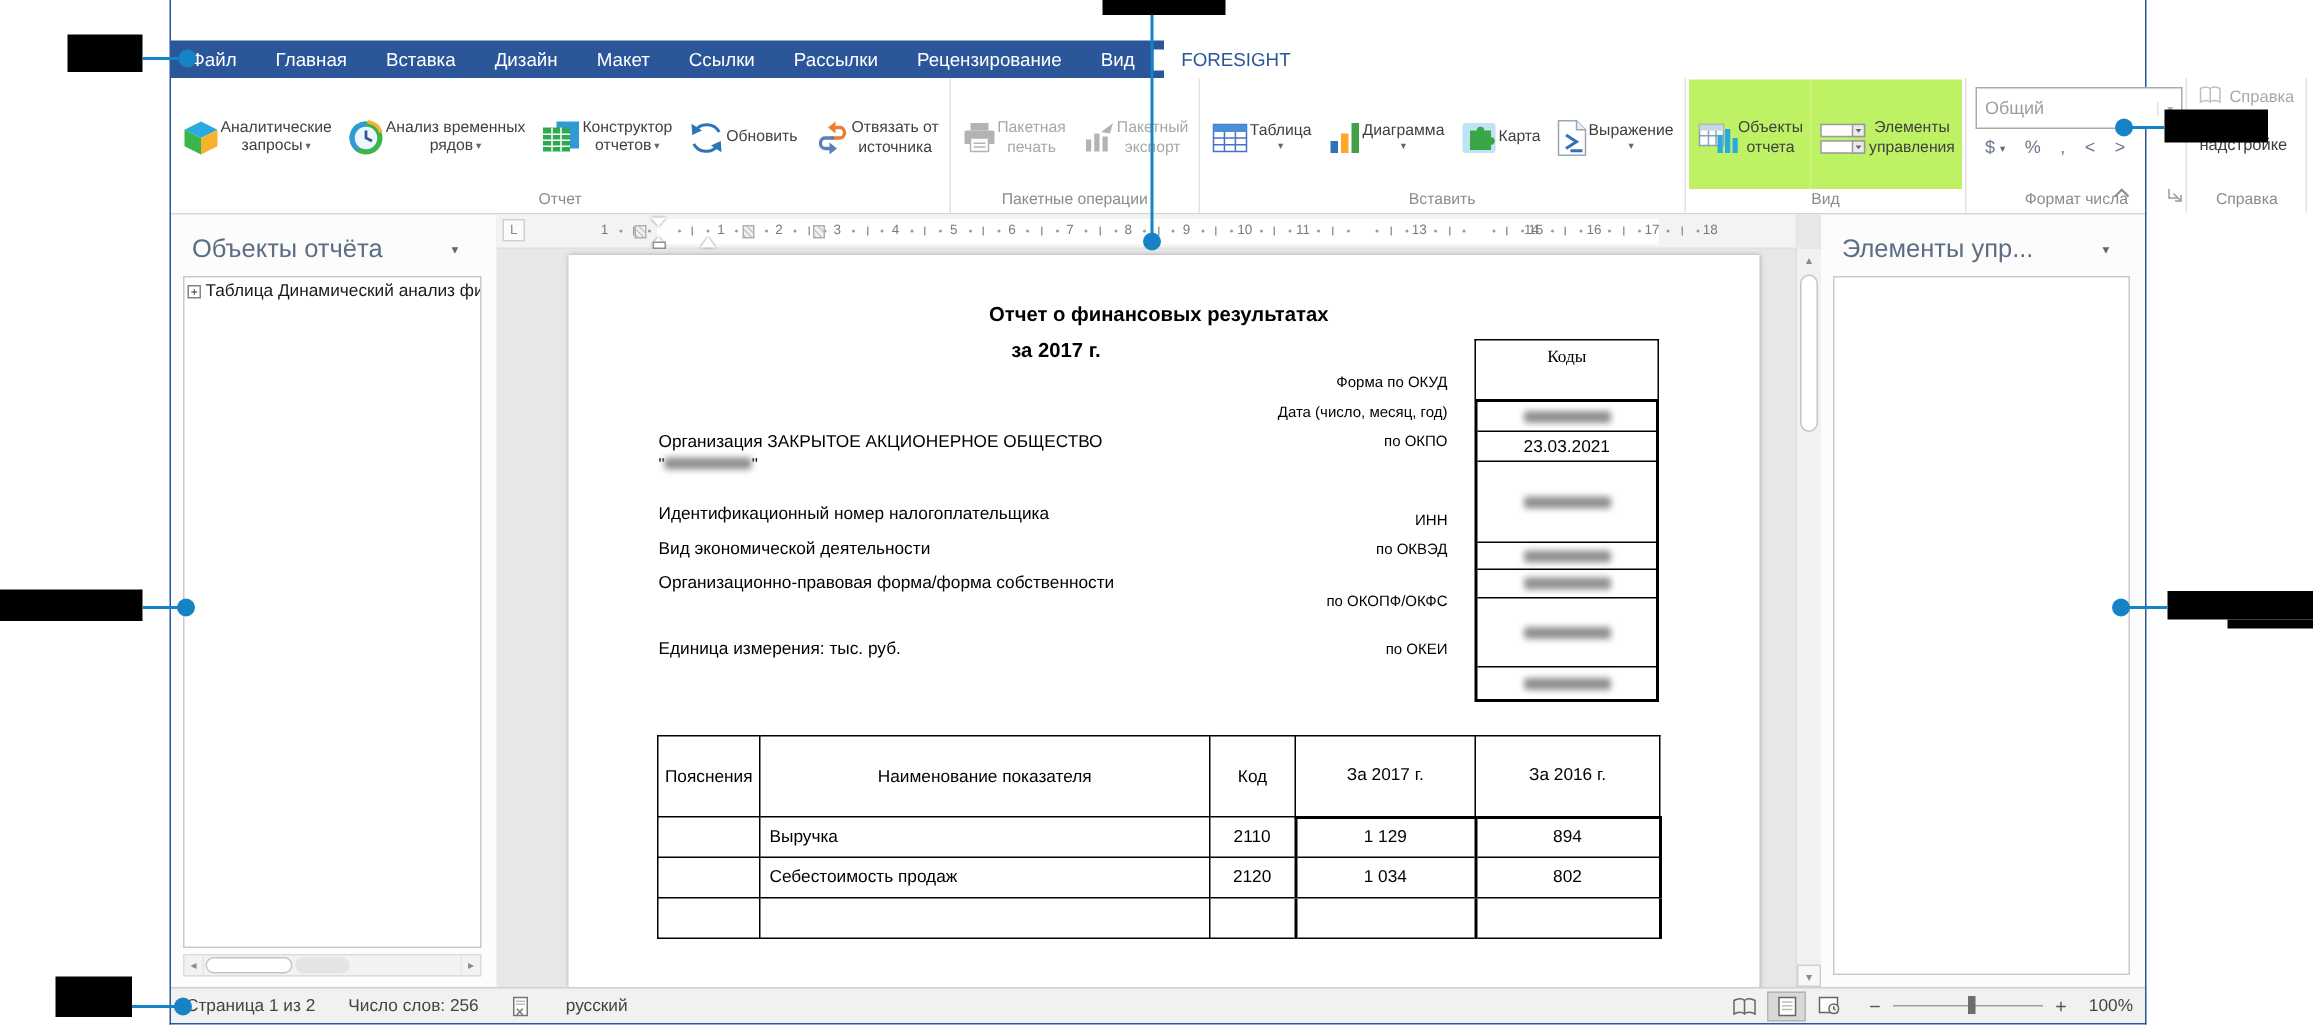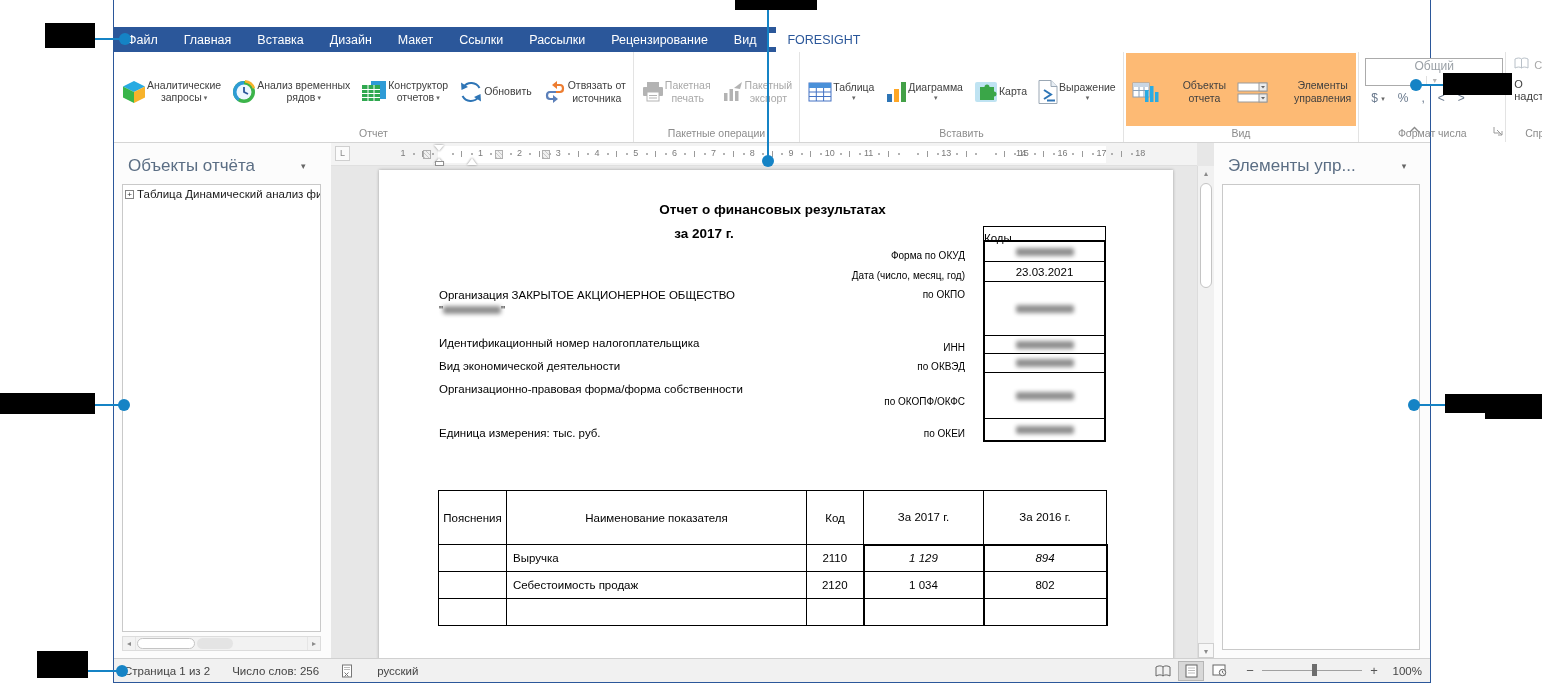--- a/index.html
+++ b/index.html
@@ -16,28 +16,28 @@
   .tab { position:relative; z-index:2; color:#fff; font-size:12.5px; padding:0 13px; display:flex; align-items:center; cursor:default; white-space:nowrap; }
   .tab.active { background:#fff; color:#2b579a; padding:0 18px; }
 
   
   .ribbon { height:91px; background:#fff; border-bottom:1px solid #d5d5d5; display:flex; position:relative; }
   .rgroup { position:relative; border-right:1px solid #e3e3e3; display:flex; flex-direction:column; padding:1px 2px 0; }
   .rbuttons { flex:1; display:flex; align-items:stretch; }
   .glabel { height:16px; text-align:center; font-size:10.5px; color:#8c8c8c; line-height:14px; white-space:nowrap; padding:0 8px; }
   .bigbtn { display:flex; align-items:center; justify-content:flex-start; padding:4px 5px 0; font-size:10.5px; color:#404040; text-align:center; line-height:12.5px; cursor:default; }
   .bigbtn .icn { height:36px; display:flex; align-items:center; justify-content:center; }
-  .bigbtn.pressed { background:#fdba74;gap:24px; }
+  .bigbtn.pressed { background:#bef264; }
   .bigbtn.disabled { color:#a8a8a8; }
   .blabel div { white-space:nowrap; }
   .crt { font-size:7px; color:#666; vertical-align:1px; }
   .caret-only { color:#666; font-size:7px; line-height:9px; }
 
   
-  .nf-combo { width:138px; height:28px; border:1px solid #ababab; background:#fff; display:flex; align-items:center; margin:5px 4px 3px;flex-direction:column; }
+  .nf-combo { width:138px; height:28px; border:1px solid #ababab; background:#fff; display:flex; align-items:center; margin:5px 4px 3px; }
   .nf-combo .val { flex:1; padding:0 5px; font-size:12px; color:#9aa0a6; }
   .nf-combo .dd { width:16px; text-align:center; color:#b5b5b5; font-size:8px; border-left:1px solid #e0e0e0; }
   .nf-row { display:flex; gap:13px; padding:2px 10px; color:#68788c; font-size:12px; }
   .nf-row span { cursor:default; }
   .dlglaunch { position:absolute; right:2px; bottom:2px; }
 
   
   .help-row { display:flex; align-items:center; gap:5px; font-size:11px; padding:4px 6px 2px; }
   .help-row.dis { color:#a8a8a8; }
   .help-row.en { color:#404040; }
@@ -85,34 +85,34 @@
   .vs-arrow.up { top:0; }
   .vs-arrow.dn { bottom:0; border:1px solid #d0d0d0; background:#f7f7f7; }
   .vs-thumb { position:absolute; left:2px; right:2px; top:17px; height:105px; background:#fff; border:1px solid #c4c4c4; border-radius:7px; }
 
   
   .doc-title { position:absolute; left:60px; width:667px; text-align:center; font-weight:bold; font-size:13.5px; }
   .doc-title.l2 { width:530px; }
   .dleft { position:absolute; left:60px; font-size:11.5px; white-space:nowrap; }
   .drlabel { position:absolute; right:208px; font-size:10px; text-align:right; white-space:nowrap; }
   .codes-col { position:absolute; left:604px; top:56px; width:123px; font-size:11.5px; }
-  .codes-head { height:14px; border:1px solid #000; border-bottom:none; text-align:left; line-height:22px; }
+  .codes-head { height:40px; border:1px solid #000; border-bottom:none; text-align:center; line-height:22px;font-family:Liberation Serif, serif; }
   .codes-cells { border:2px solid #000; }
   .codes-cell { display:flex; align-items:center; justify-content:center; border-top:1px solid #000; }
   .codes-cell:first-child { border-top:none; }
   .blurval { display:inline-block; height:8px; width:58px; background:#8f8f8f; filter:blur(2px); border-radius:2px; }
 
   table.fin { position:absolute; left:59px; top:320px; border-collapse:collapse; table-layout:fixed; font-size:11.5px; }
   table.fin th, table.fin td { border:1px solid #000; padding:0 4px; }
   table.fin th { font-weight:normal; text-align:center; height:54px; }
   table.fin td { height:27px; }
   table.fin td.name { text-align:left; padding-left:6px; }
   table.fin td.num { text-align:center; }
   table.fin td.v { border-left-width:2px; border-right-width:2px; }
-  table.fin tr.first td.v { border-top-width:2px;font-style:italic; }
+  table.fin tr.first td.v { border-top-width:2px; }
 
   
   .statusbar { height:24px; background:#f1f1f1; border-top:1px solid #d0d0d0; display:flex; align-items:center; padding:0 8px 0 10px; font-size:11.5px; color:#444; }
   .sb-item { margin-right:22px; white-space:nowrap; cursor:default; display:flex; align-items:center; gap:4px; }
   .sb-right { margin-left:auto; display:flex; align-items:center; }
   .viewbtn { width:26px; height:20px; display:flex; align-items:center; justify-content:center; margin-right:2px; }
   .viewbtn.sel { background:#d8d8d8; border:1px solid #b5b5b5; }
   .zoom-minus,.zoom-plus { width:16px; text-align:center; color:#555; font-size:13px; }
   .zoom-track { width:100px; height:1px; background:#a0a0a0; position:relative; margin:0 4px; }
   .zoom-thumb { position:absolute; left:50px; top:-6px; width:5px; height:12px; background:#6d6d6d; }

